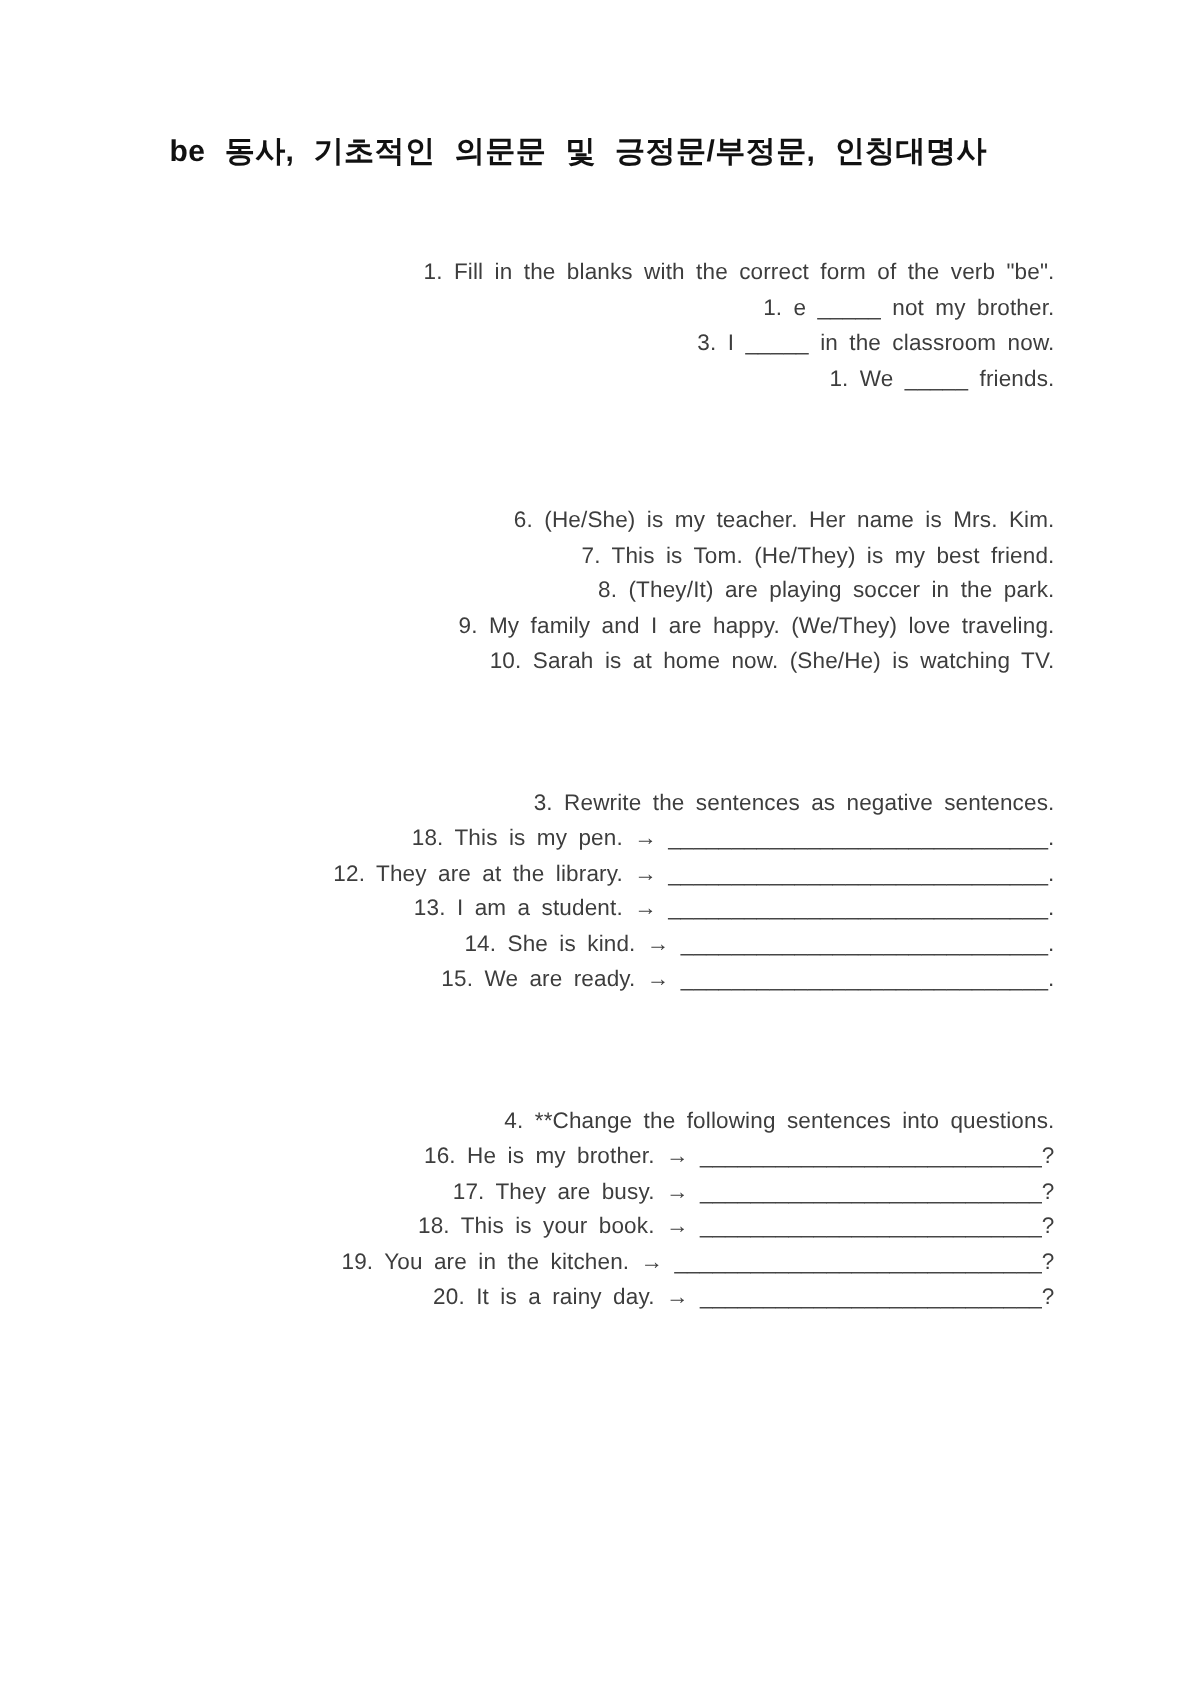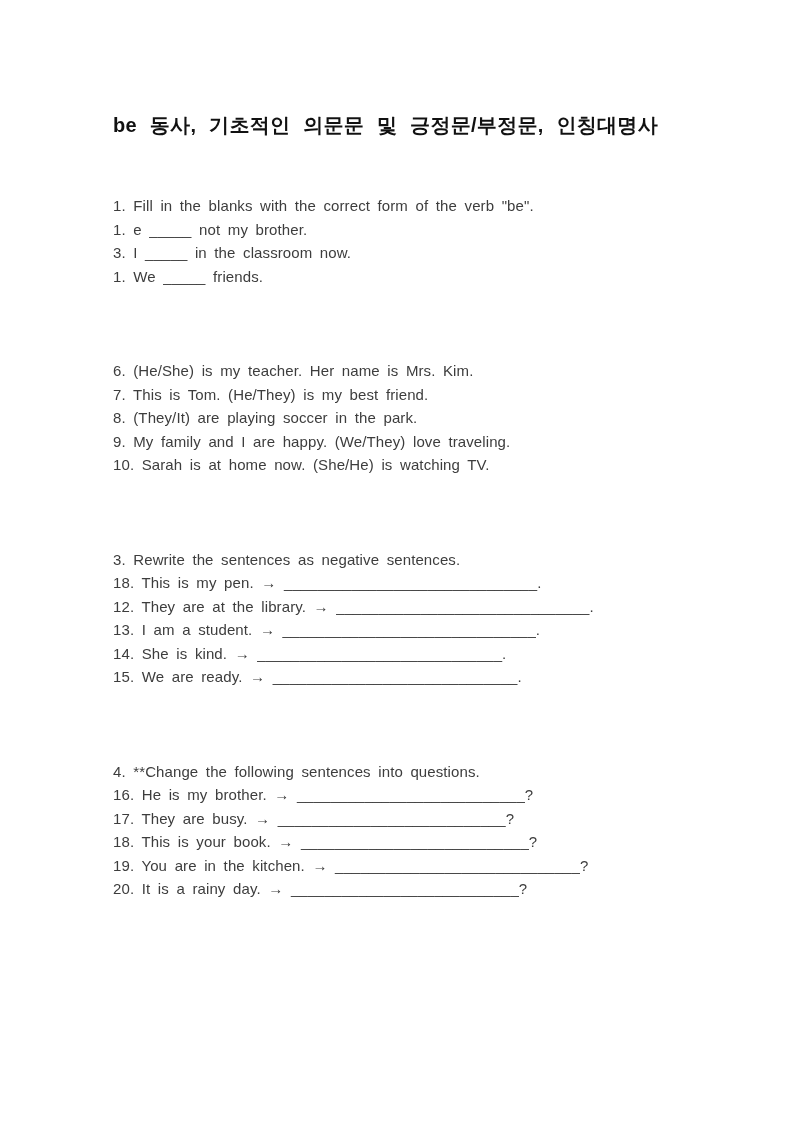--- a/index.html
+++ b/index.html
@@ -9,21 +9,21 @@
   }
   .page {
     position: relative;
     width: 793px;
     height: 1122px;
     background: #ffffff;
     font-family: "Liberation Sans", "DejaVu Sans", sans-serif;
     color: #3d3d3d;
     overflow: hidden;
     box-sizing: border-box;
-    padding: 112px 90px 0 113px;
+    padding: 88px 90px 0 113px;
   }
   .doc-title {
     margin: 0 0 56px 0;
     font-size: 20px;
     line-height: 26px;
     font-weight: bold;
     color: #111111;
     word-spacing: 0.35em;
     letter-spacing: 0.3px;
   }
@@ -31,20 +31,21 @@
     margin: 0 0 71px 0;
   }
   .line {
     margin: 0;
     font-size: 15px;
     line-height: 23.5px;
     color: #3d3d3d;
     word-spacing: 0.22em;
     letter-spacing: 0.1px;
     white-space: pre-wrap;
+    text-align: right;
   }
 </style>
 </head>
 <body>
 
 <div class="page">
   <h1 class="doc-title">be 동사, 기초적인 의문문 및 긍정문/부정문, 인칭대명사</h1>
   <div>
       <div class="section">
         <p class="line">1. Fill in the blanks with the correct form of the verb "be".</p>

